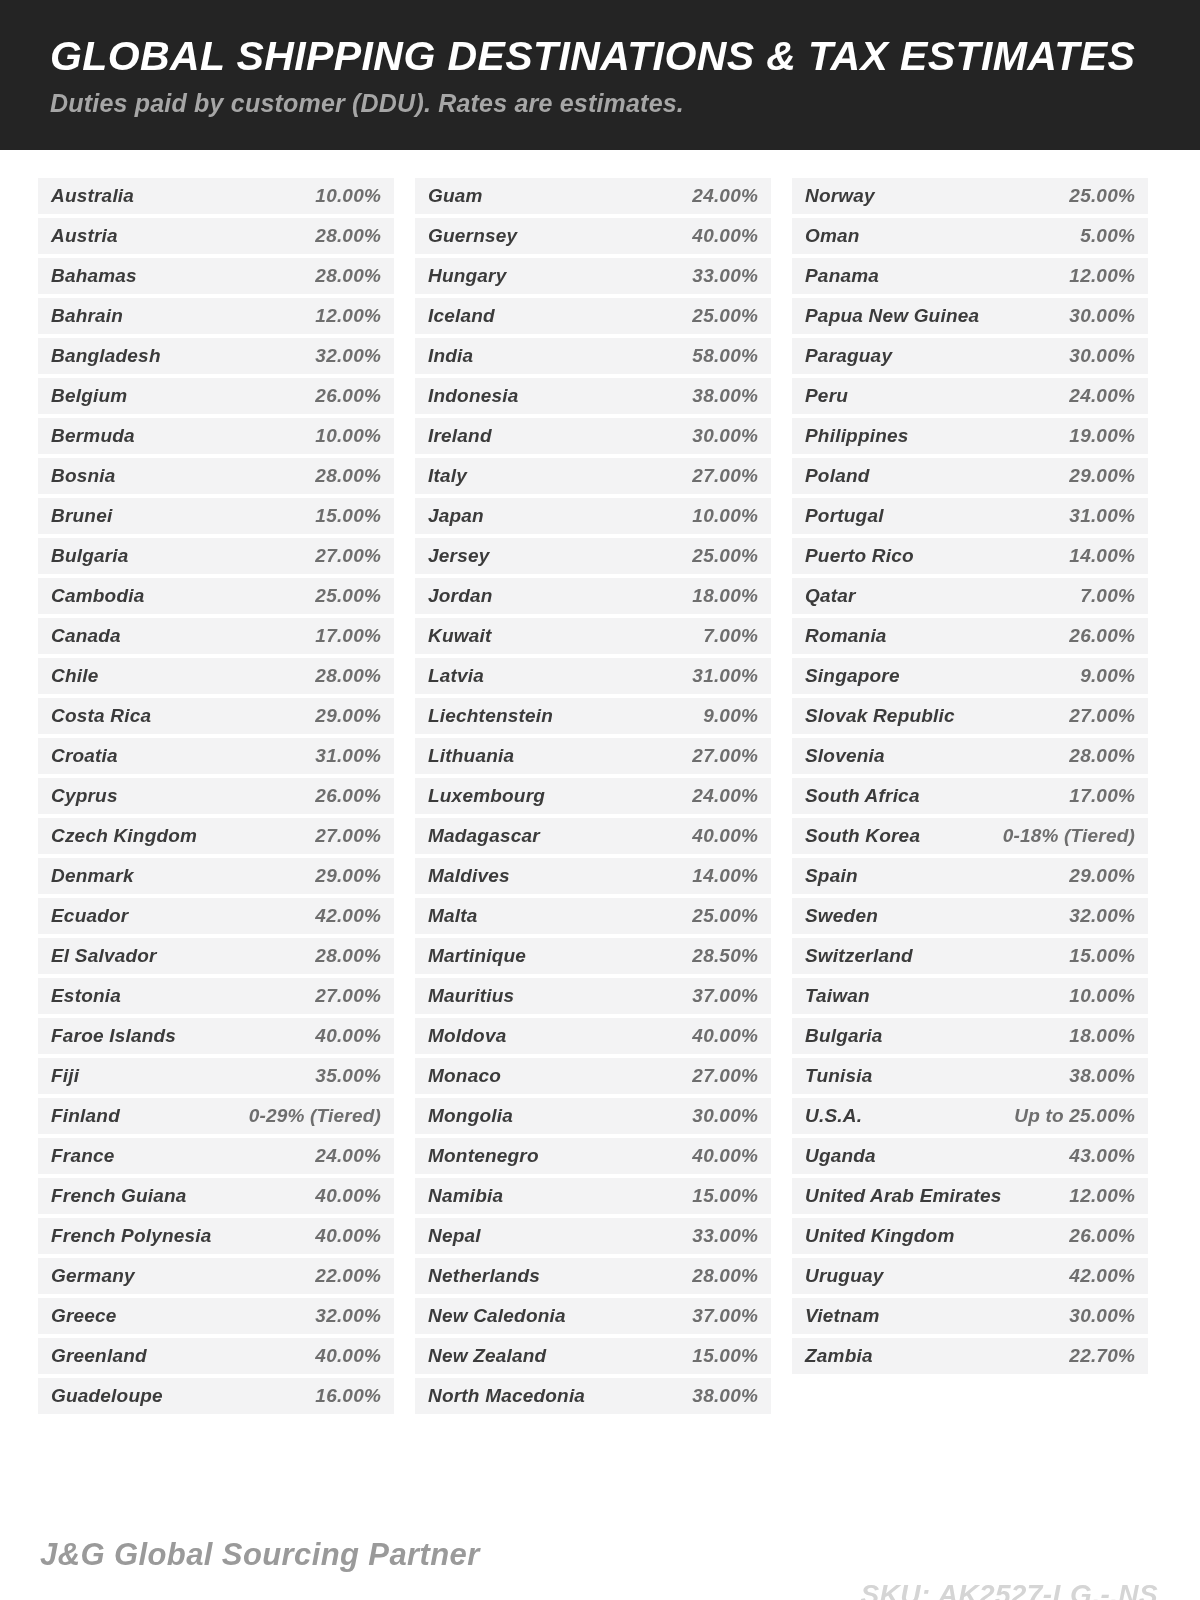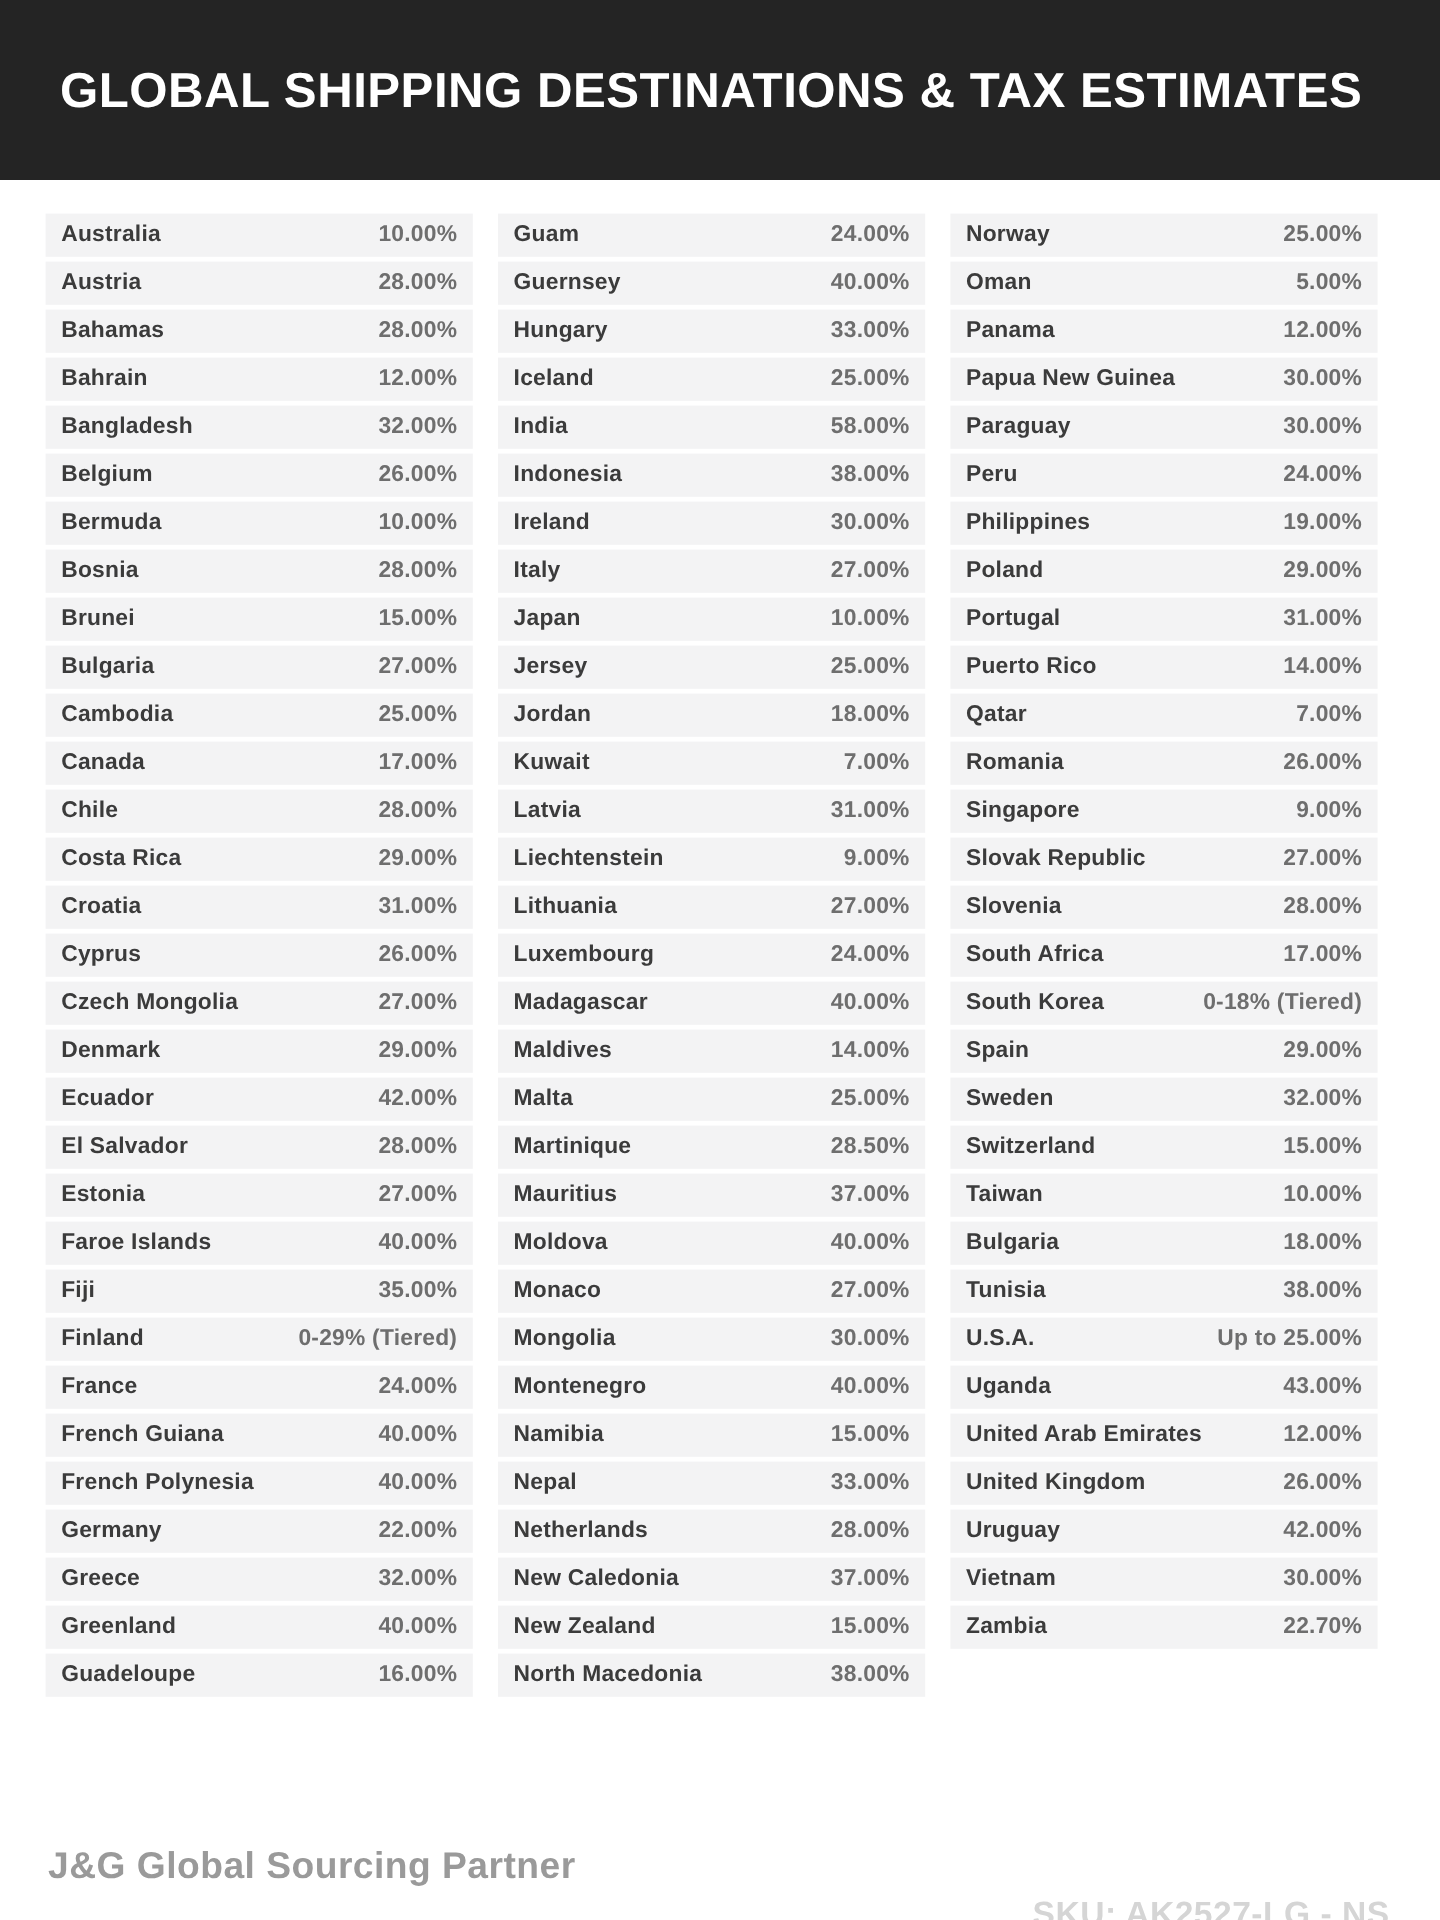--- a/index.html
+++ b/index.html
@@ -3,21 +3,21 @@
 <meta charset="utf-8">
 <style>
   * { margin: 0; padding: 0; box-sizing: border-box; }
   html, body { background: #ffffff; }
   body {
     width: 1200px; height: 1600px;
     font-family: "Liberation Sans", sans-serif;
     position: relative;
     overflow: hidden;
   }
-  .page { width: 1200px; height: 1332px; position: relative; background: #ffffff; }
+  .page { width: 1200px; height: 1332px; position: relative; background: #ffffff; font-style: italic; }
 
   .header {
     background: #242424;
     width: 1200px; height: 150px;
     padding-left: 50px;
     display: flex; flex-direction: column; justify-content: center;
   }
   .title {
     color: #ffffff;
     font-size: 41px;
@@ -83,20 +83,21 @@
     letter-spacing: 0.4px;
   }
 </style>
 </head>
 <body>
 
 <div class="page">
 
   <header class="header">
     <div class="title">GLOBAL SHIPPING DESTINATIONS &amp; TAX ESTIMATES</div>
+    <div class="subtitle">Duties paid by customer (DDU). Rates are estimates.</div>
   </header>
 
   <main class="table-area">
     <div class="col">
         <div class="row">
           <span class="country">Australia</span>
           <span class="rate">10.00%</span>
         </div>
         <div class="row">
           <span class="country">Austria</span>
@@ -152,21 +153,21 @@
         </div>
         <div class="row">
           <span class="country">Croatia</span>
           <span class="rate">31.00%</span>
         </div>
         <div class="row">
           <span class="country">Cyprus</span>
           <span class="rate">26.00%</span>
         </div>
         <div class="row">
-          <span class="country">Czech Mongolia</span>
+          <span class="country">Czech Kingdom</span>
           <span class="rate">27.00%</span>
         </div>
         <div class="row">
           <span class="country">Denmark</span>
           <span class="rate">29.00%</span>
         </div>
         <div class="row">
           <span class="country">Ecuador</span>
           <span class="rate">42.00%</span>
         </div>

